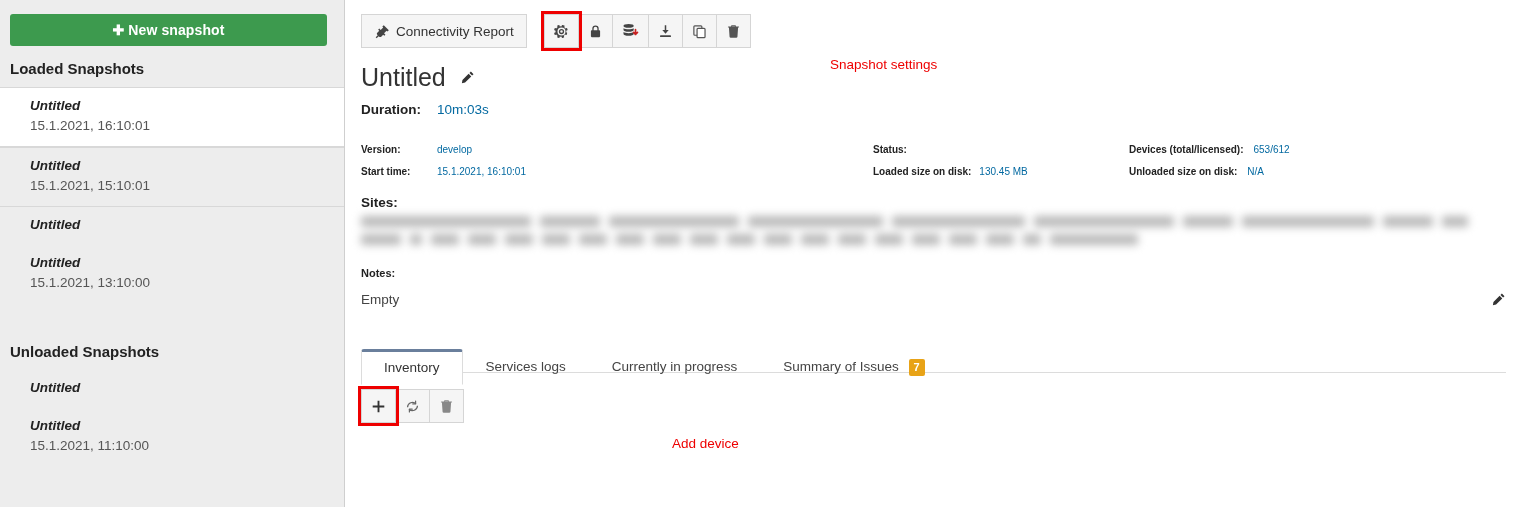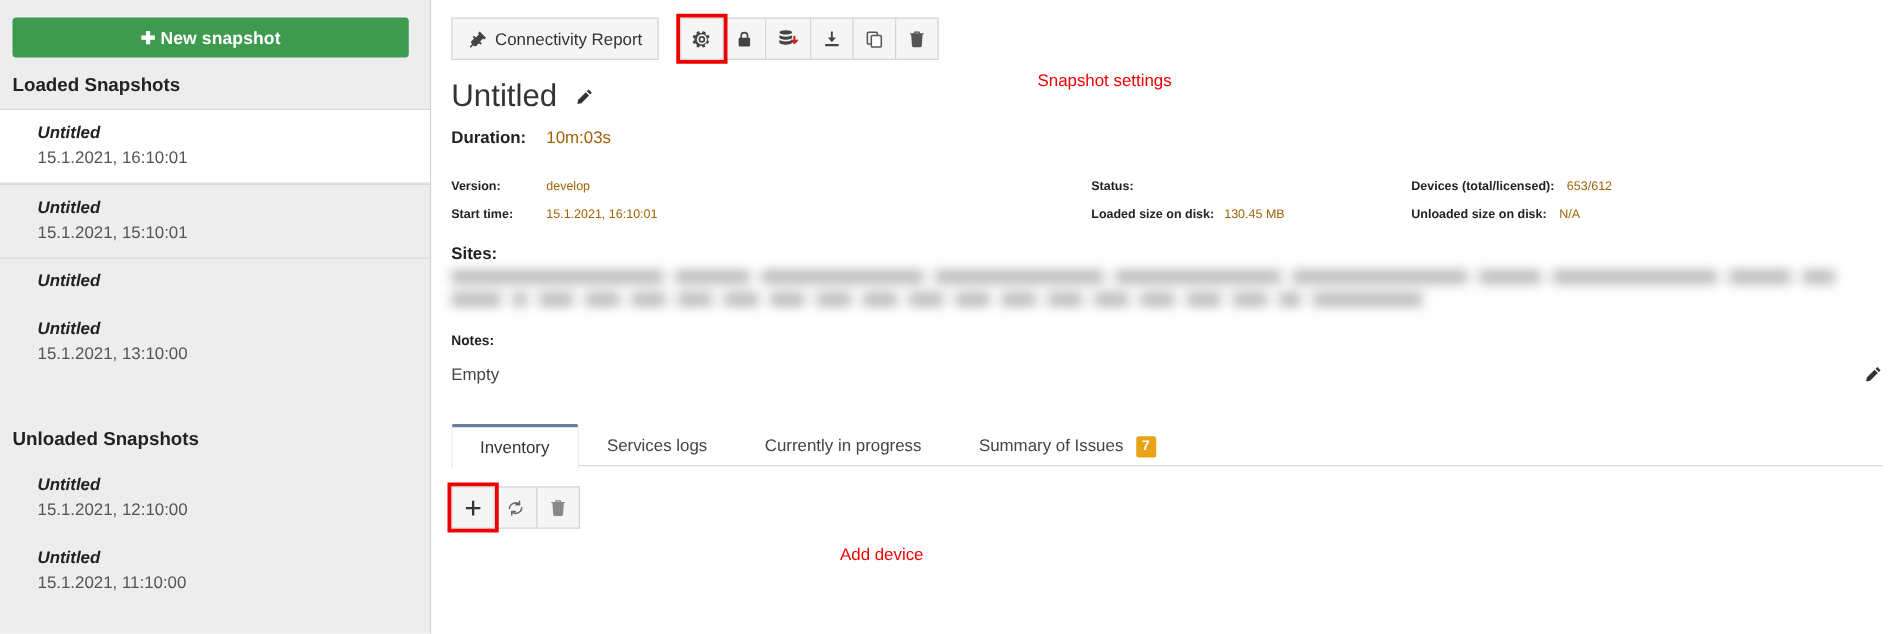--- a/index.html
+++ b/index.html
@@ -136,21 +136,21 @@
   }
   .pencil { margin-left: 14px; display: inline-flex; }
 
   
   .duration-row {
     margin-top: 10px;
     font-size: 13.5px;
     display: flex;
   }
   .k { font-weight: bold; color: #222; }
-  .v { color: #a16207; }
+  .v { color: #0369a1; }
   .duration-row .k { width: 76px; }
 
   .info-grid {
     margin-top: 27px;
     display: grid;
     grid-template-columns: 512px 256px auto;
     row-gap: 11px;
     font-size: 10px;
   }
   .cell { display: flex; }
@@ -194,21 +194,21 @@
   }
   .tab {
     padding: 0 22px;
     height: 36px;
     line-height: 36px;
     font-size: 13.5px;
     color: #444;
     cursor: pointer;
     border: 1px solid transparent;
     position: relative;
-    top: 3px;
+    top: 13px;
     display: flex;
     align-items: center;
   }
   .tab.active {
     background: #fff;
     border: 1px solid #dcdcdc;
     border-bottom-color: #fff;
     border-top: 3px solid #6a7f9c;
     border-radius: 3px 3px 0 0;
     color: #333;
@@ -264,21 +264,20 @@
       </div>
     </div>
 
     <div class="spacer-gap"></div>
 
     <div>
       <div class="group-head">Unloaded Snapshots</div>
       <div class="snap-list">
         <div class="snap-item plain">
           <div class="snap-title">Untitled</div>
-          <div class="snap-date">15.1.2021, 12:10:00</div>
         </div>
         <div class="snap-item plain">
           <div class="snap-title">Untitled</div>
           <div class="snap-date">15.1.2021, 11:10:00</div>
         </div>
       </div>
     </div>
   </aside>
 
   <section class="main">

